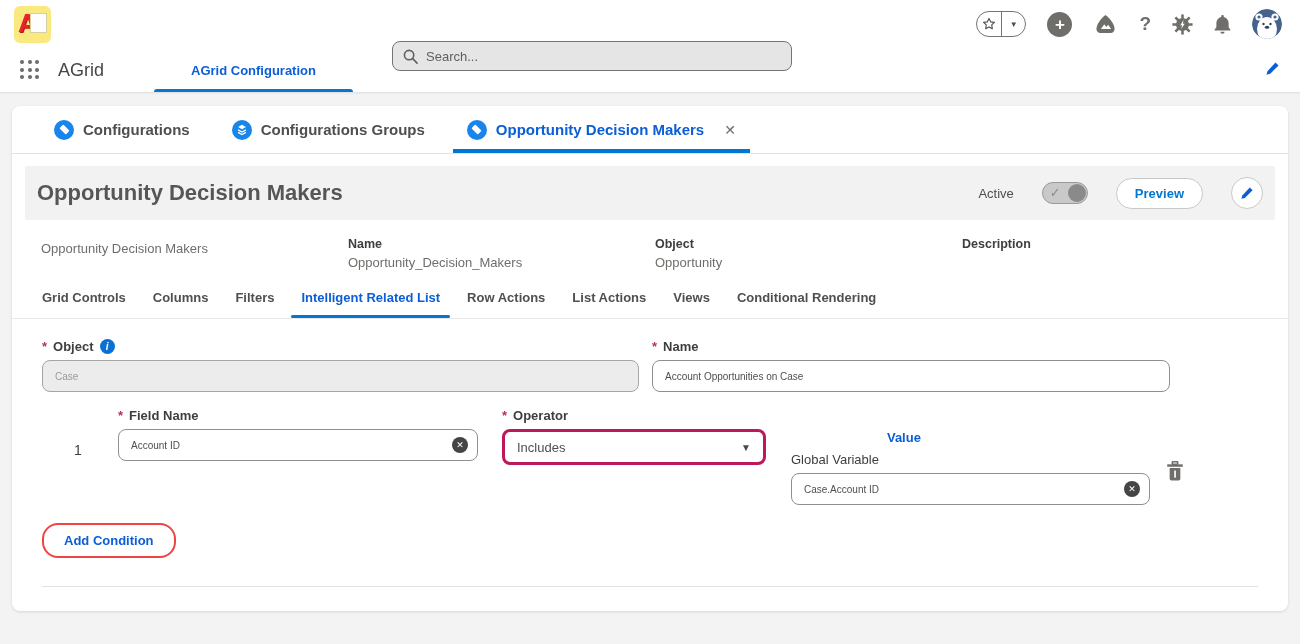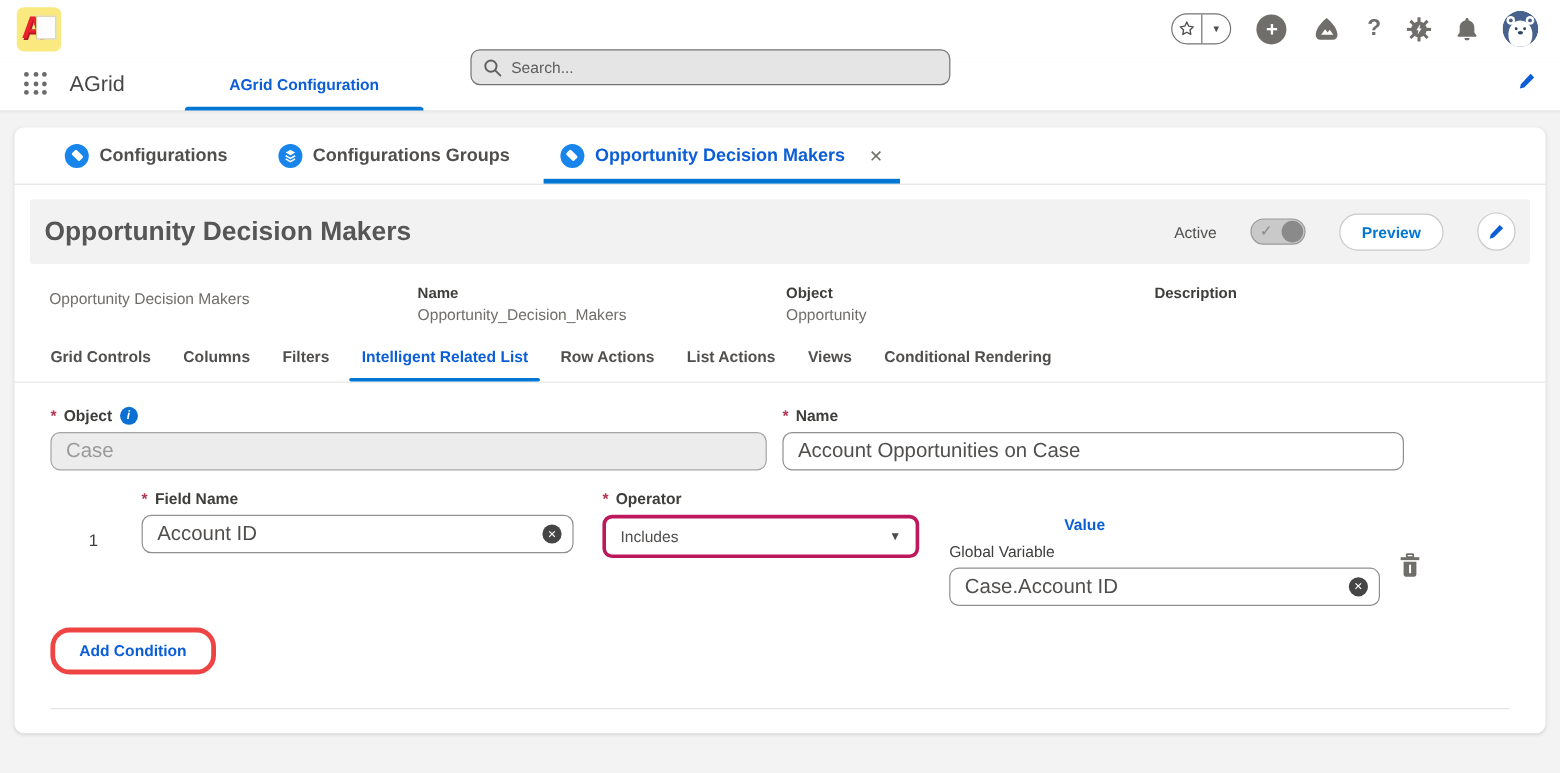--- a/index.html
+++ b/index.html
@@ -84,21 +84,21 @@
   .subtab.active::after { content:""; position:absolute; left:-10px; right:-10px; bottom:0; height:3px;
     background:#0176d3; border-radius:2px; }
 
   
   .form { padding:20px 30px 0; }
   .row1 { display:grid; grid-template-columns:597px 518px; column-gap:13px; }
   .f-label { display:flex; align-items:center; gap:6px; font-size:13px; font-weight:700; color:#3e3e3c; margin-bottom:6px; }
   .req { color:#b43551; font-weight:700; }
   .info-icon { width:15px; height:15px; border-radius:50%; background:#0c70d2; color:#fff; font-size:10px;
     font-weight:700; display:inline-flex; align-items:center; justify-content:center; font-style:italic; }
-  .tbox { height:32px; width:100%; border:1px solid #8f8f8f; border-radius:8px; font-size:17px; color:#514f4d;
+  .tbox { height:32px; width:100%; border:1px solid #8f8f8f; border-radius:8px; font-size:10px; color:#514f4d;
     padding:0 12px; font-family:"Liberation Sans",sans-serif; background:#fff; outline:none; }
   .tbox:disabled { background:#ececec; color:#9a9a9a; border-color:#a5a5a5; }
   .clear-wrap { position:relative; }
   .clear-wrap .tbox { padding-right:34px; }
   .clear-icon { position:absolute; right:10px; top:50%; transform:translateY(-50%); width:16px; height:16px;
     border-radius:50%; background:#454545; color:#fff; font-size:9px; display:flex; align-items:center;
     justify-content:center; cursor:pointer; line-height:1; }
 
   .cond-row { display:flex; margin-top:16px; }
   .cond-num { width:14px; font-size:14px; color:#3e3e3c; margin:34px 0 0 32px; }
@@ -106,21 +106,21 @@
   .grp-op { width:264px; margin-left:24px; }
   .grp-global { width:359px; margin-left:25px; }
   .combobox { height:36px; border:3px solid #be185d; border-radius:8px; display:flex; align-items:center;
     justify-content:space-between; padding:0 12px; font-size:13px; color:#514f4d; cursor:pointer; background:#fff; }
   .combo-caret { font-size:10px; color:#4a4a4a; }
   .gv-label { display:flex; gap:8px; align-items:center; font-size:13px; margin-bottom:6px; }
   .gv-name { font-weight:400; color:#3e3e3c;margin-top:44px; }
   .gv-link { font-weight:700; color:#0b5ed7; cursor:pointer; }
   .trash-btn { margin:32px 0 0 14px; background:none; border:none; cursor:pointer; padding:2px; }
 
-  .add-cond { margin-top:18px; display:inline-block; background:#fff; border:4px solid #ef4444;
+  .add-cond { margin-top:18px; display:inline-block; background:#fff; border:2px solid #ef4444;
     border-radius:16px; padding:8px 20px; color:#0b5ed7; font-size:13px; font-weight:700; cursor:pointer; }
 
   .hr { margin:28px 30px 0; border-top:1px solid #e3e3e3; }
   .footer { display:flex; justify-content:flex-end; gap:10px; padding:14px 28px 0; }
   .btn-primary { background:#0176d3; color:#fff; border:none; border-radius:17px; padding:8px 21px; }
   .btn-cancel { background:#fff; color:#0b5ed7; border:1px solid #c9c9c9; border-radius:17px; padding:8px 18px; }
 </style>
 </head>
 <body>
 

